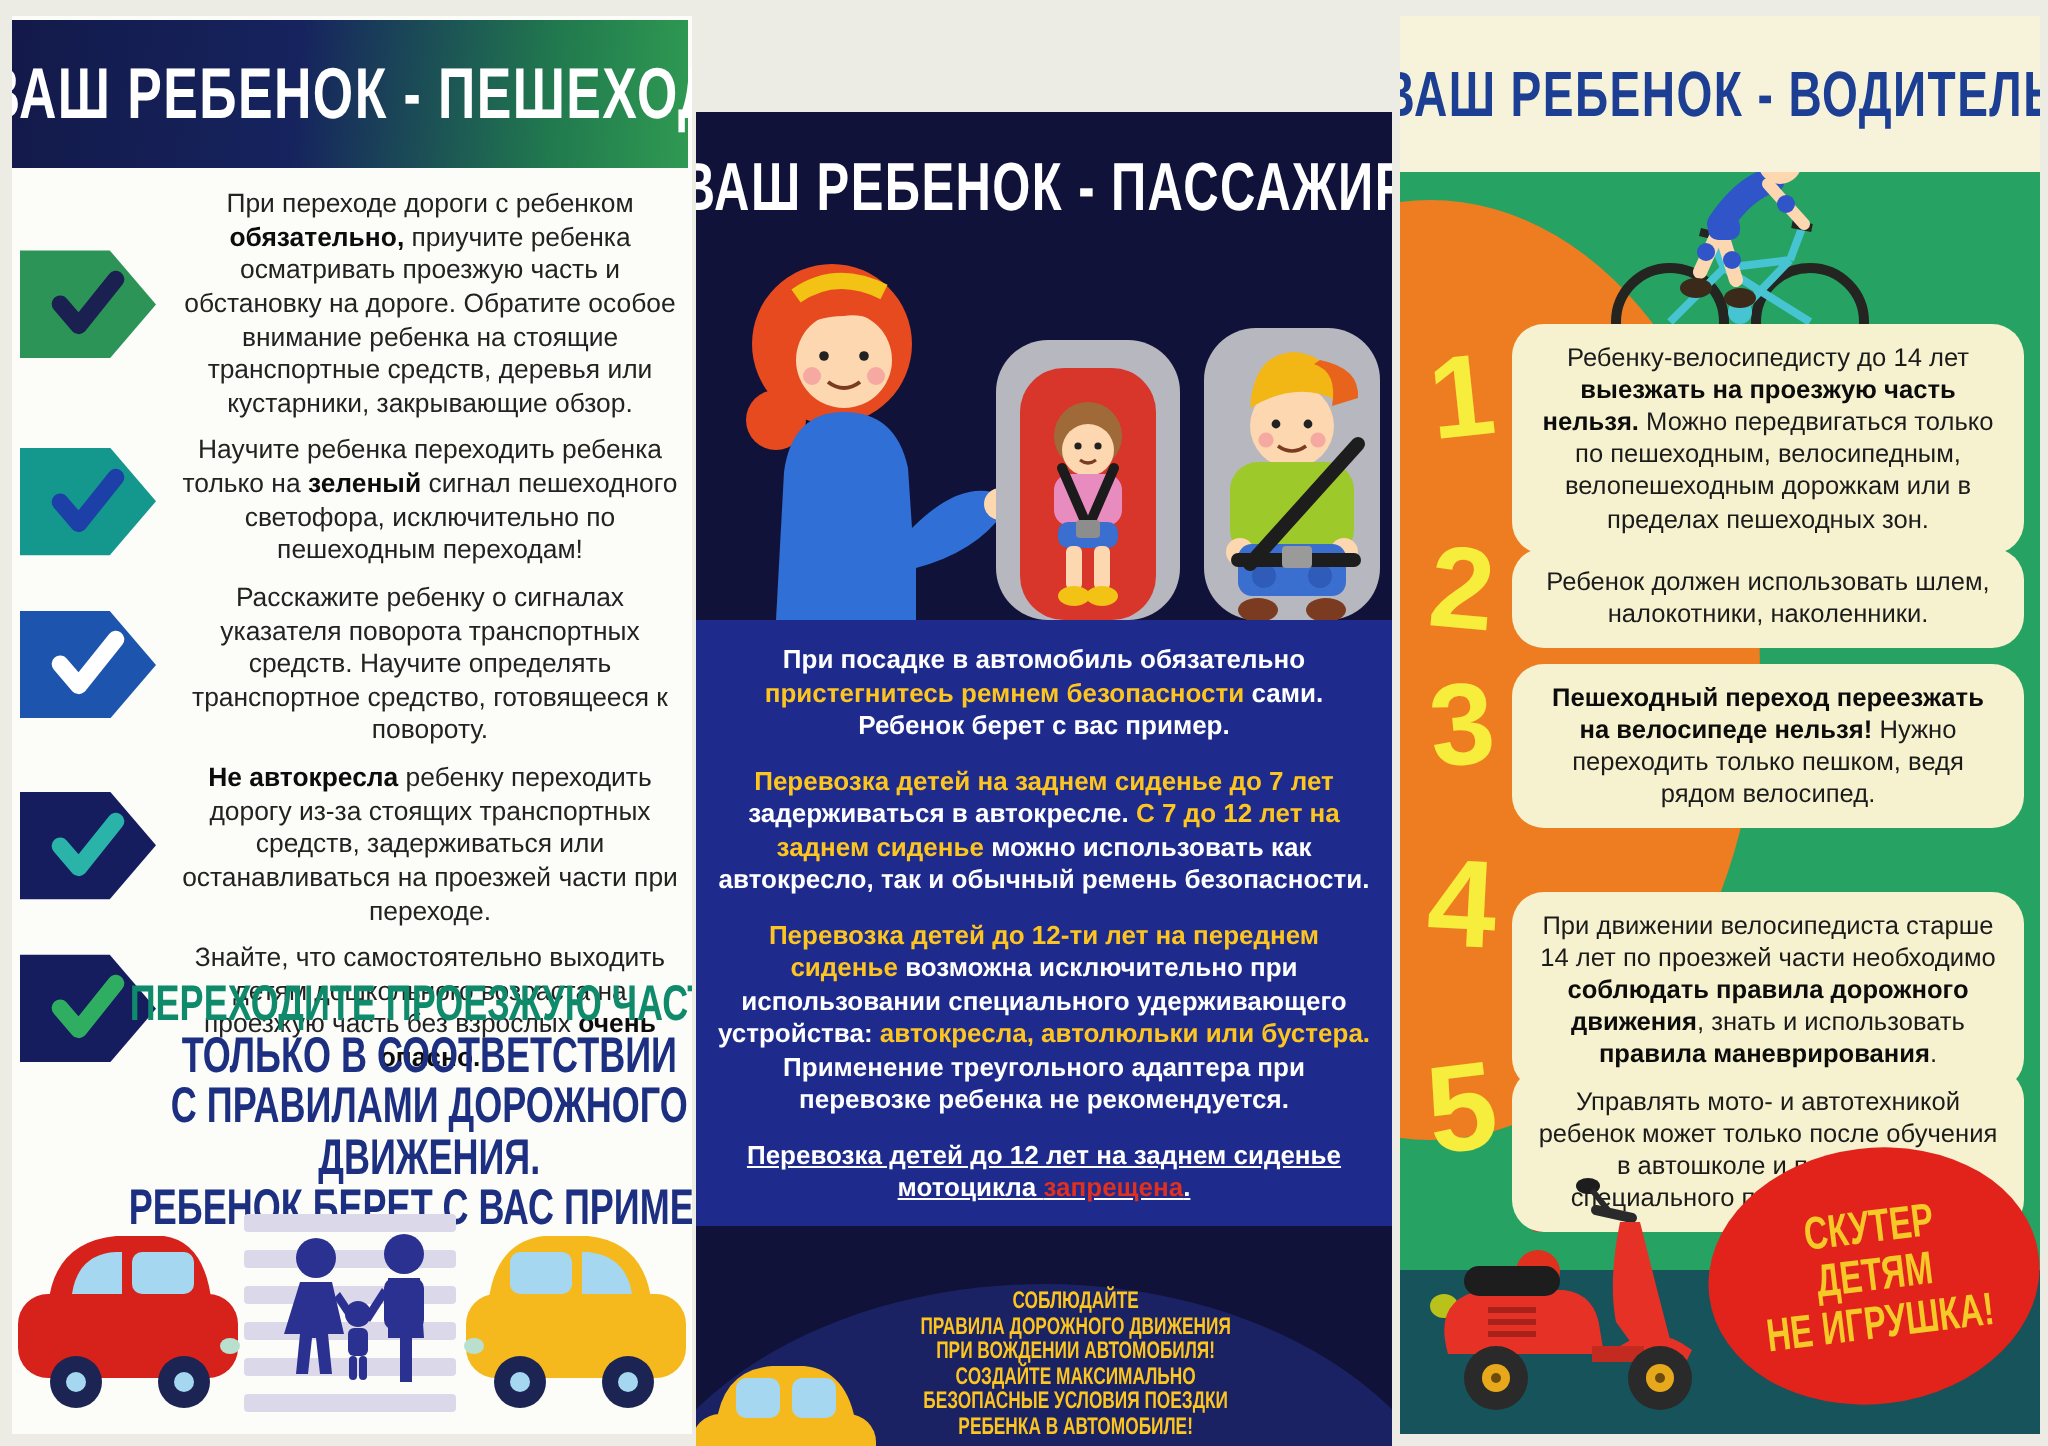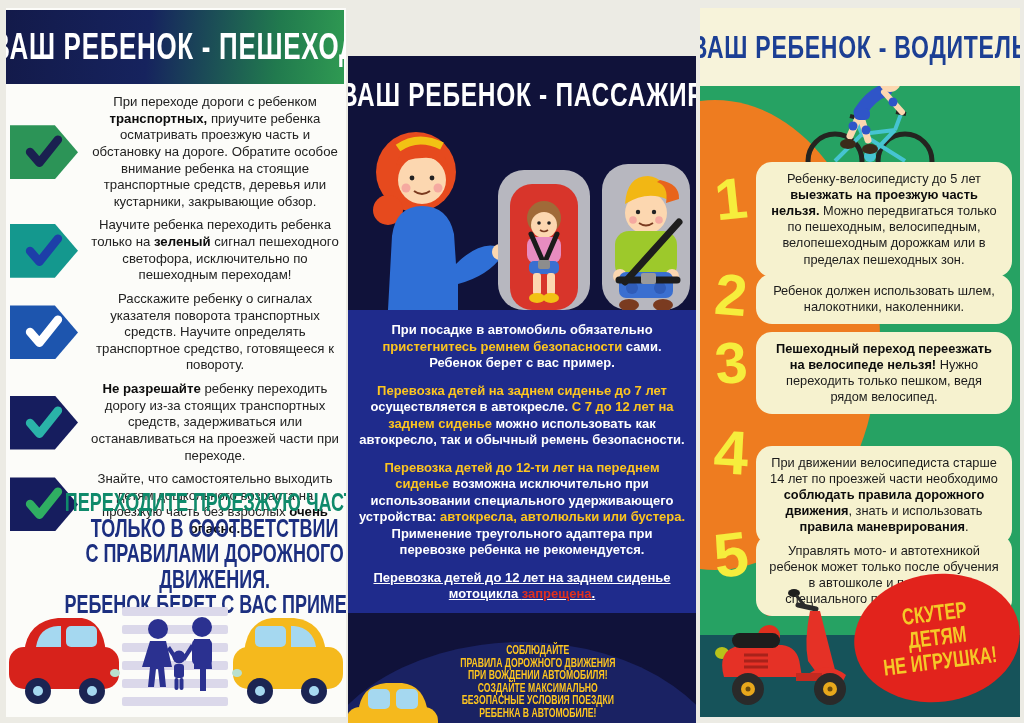--- a/index.html
+++ b/index.html
@@ -80,21 +80,21 @@
       <span class="t cond">ВАШ РЕБЕНОК - ПЕШЕХОД</span>
     </header>
 
     <div class="ped-items">
       <div class="ped-item">
         <div class="chev c0">
           <svg viewBox="0 0 24 22">
               <path d="M3 11 L9 18 L21 3" fill="none" stroke="#1a2050" stroke-width="5.5" stroke-linecap="round" stroke-linejoin="round"></path>
             </svg>
         </div>
-        <p><span class="seg-n">При переходе дороги с ребенком </span><span class="seg-b">транспортных,</span><span class="seg-n"> приучите ребенка осматривать проезжую часть и обстановку на дороге. Обратите особое внимание ребенка на стоящие транспортные средств, деревья или кустарники, закрывающие обзор.</span></p>
+        <p><span class="seg-n">При переходе дороги с ребенком </span><span class="seg-b">обязательно,</span><span class="seg-n"> приучите ребенка осматривать проезжую часть и обстановку на дороге. Обратите особое внимание ребенка на стоящие транспортные средств, деревья или кустарники, закрывающие обзор.</span></p>
       </div>
       <div class="ped-item">
         <div class="chev c1">
           <svg viewBox="0 0 24 22">
               <path d="M3 11 L9 18 L21 3" fill="none" stroke="#1d3fa8" stroke-width="5.5" stroke-linecap="round" stroke-linejoin="round"></path>
             </svg>
         </div>
         <p><span class="seg-n">Научите ребенка переходить ребенка только на </span><span class="seg-b">зеленый</span><span class="seg-n"> сигнал пешеходного светофора, исключительно по пешеходным переходам!</span></p>
       </div>
       <div class="ped-item">
@@ -104,21 +104,21 @@
             </svg>
         </div>
         <p><span class="seg-n">Расскажите ребенку о сигналах указателя поворота транспортных средств. Научите определять транспортное средство, готовящееся к повороту.</span></p>
       </div>
       <div class="ped-item">
         <div class="chev c3">
           <svg viewBox="0 0 24 22">
               <path d="M3 11 L9 18 L21 3" fill="none" stroke="#2ab3a8" stroke-width="5.5" stroke-linecap="round" stroke-linejoin="round"></path>
             </svg>
         </div>
-        <p><span class="seg-b">Не разрешайте</span><span class="seg-n"> ребенку переходить дорогу из-за стоящих транспортных средств, задерживаться или останавливаться на проезжей части при переходе.</span></p>
+        <p><span class="seg-b">Не автокресла</span><span class="seg-n"> ребенку переходить дорогу из-за стоящих транспортных средств, задерживаться или останавливаться на проезжей части при переходе.</span></p>
       </div>
       <div class="ped-item">
         <div class="chev c4">
           <svg viewBox="0 0 24 22">
               <path d="M3 11 L9 18 L21 3" fill="none" stroke="#2fae62" stroke-width="5.5" stroke-linecap="round" stroke-linejoin="round"></path>
             </svg>
         </div>
         <p><span class="seg-n">Знайте, что самостоятельно выходить детям дошкольного возраста на проезжую часть без взрослых </span><span class="seg-b">очень опасно.</span></p>
       </div>
     </div>
@@ -242,21 +242,21 @@
           <ellipse cx="315" cy="191" rx="10" ry="6" fill="#7a3b20"></ellipse>
           <path d="M331 108 L277 168" stroke="#1d1d1d" stroke-width="7" stroke-linecap="round"></path>
           <path d="M271 166 L329 166" stroke="#1d1d1d" stroke-width="7" stroke-linecap="round"></path>
           <rect x="293" y="159" width="15" height="11" rx="2" fill="#9a9a9a"></rect>
         </g>
       </svg>
     </div>
 
     <div class="mid-text">
       <p class="mid-block"><span class="seg-n">При посадке в автомобиль обязательно </span><span class="seg-y">пристегнитесь ремнем безопасности</span><span class="seg-n"> сами. Ребенок берет с вас пример.</span></p>
-      <p class="mid-block"><span class="seg-y">Перевозка детей на заднем сиденье до 7 лет</span><span class="seg-n"> осуществляется в автокресле. </span><span class="seg-y">С 7 до 12 лет на заднем сиденье</span><span class="seg-n"> можно использовать как автокресло, так и обычный ремень безопасности.</span></p>
+      <p class="mid-block"><span class="seg-y">Перевозка детей на заднем сиденье до 7 лет</span><span class="seg-n"> задерживаться в автокресле. </span><span class="seg-y">С 7 до 12 лет на заднем сиденье</span><span class="seg-n"> можно использовать как автокресло, так и обычный ремень безопасности.</span></p>
       <p class="mid-block"><span class="seg-y">Перевозка детей до 12-ти лет на переднем сиденье</span><span class="seg-n"> возможна исключительно при использовании специального удерживающего устройства: </span><span class="seg-y">автокресла, автолюльки или бустера.</span><span class="seg-n"> Применение треугольного адаптера при перевозке ребенка не рекомендуется.</span></p>
       <p class="mid-block"><span class="seg-n">Перевозка детей до 12 лет на заднем сиденье мотоцикла </span><span class="seg-r">запрещена</span><span class="seg-n">.</span></p>
     </div>
 
     <div class="mid-footer">
       <div class="dome"></div>
       <div class="txt"><span class="cond" style="white-space:normal"><span class="line">СОБЛЮДАЙТЕ</span><span class="line">ПРАВИЛА ДОРОЖНОГО ДВИЖЕНИЯ</span><span class="line">ПРИ ВОЖДЕНИИ АВТОМОБИЛЯ!</span><span class="line">СОЗДАЙТЕ МАКСИМАЛЬНО</span><span class="line">БЕЗОПАСНЫЕ УСЛОВИЯ ПОЕЗДКИ</span><span class="line">РЕБЕНКА В АВТОМОБИЛЕ!</span></span></div>
       <div class="mid-car">
         <svg viewBox="0 0 100 88" width="100" height="88">
           <path d="M14 40 Q17 12 42 10 L58 10 Q80 12 84 40 Z" fill="#f5b91d"></path>
@@ -306,21 +306,21 @@
         </svg>
       </div>
 
       <div class="rule-num rn1">1</div>
       <div class="rule-num rn2">2</div>
       <div class="rule-num rn3">3</div>
       <div class="rule-num rn4">4</div>
       <div class="rule-num rn5">5</div>
 
       <div class="rule-box rb1">
-        <p><span class="seg-n">Ребенку-велосипедисту до 5 лет </span><span class="seg-b">выезжать на проезжую часть нельзя.</span><span class="seg-n"> Можно передвигаться только по пешеходным, велосипедным, велопешеходным дорожкам или в пределах пешеходных зон.</span></p>
+        <p><span class="seg-n">Ребенку-велосипедисту до 14 лет </span><span class="seg-b">выезжать на проезжую часть нельзя.</span><span class="seg-n"> Можно передвигаться только по пешеходным, велосипедным, велопешеходным дорожкам или в пределах пешеходных зон.</span></p>
         </div>
       <div class="rule-box rb2">
         <p><span class="seg-n">Ребенок должен использовать шлем, налокотники, наколенники.</span></p>
         </div>
       <div class="rule-box rb3">
         <p><span class="seg-b">Пешеходный переход переезжать на велосипеде нельзя!</span><span class="seg-n"> Нужно переходить только пешком, ведя рядом велосипед.</span></p>
         </div>
       <div class="rule-box rb4">
         <p><span class="seg-n">При движении велосипедиста старше 14 лет по проезжей части необходимо </span><span class="seg-b">соблюдать правила дорожного движения</span><span class="seg-n">, знать и использовать </span><span class="seg-b">правила маневрирования</span><span class="seg-n">.</span></p>
         </div>

